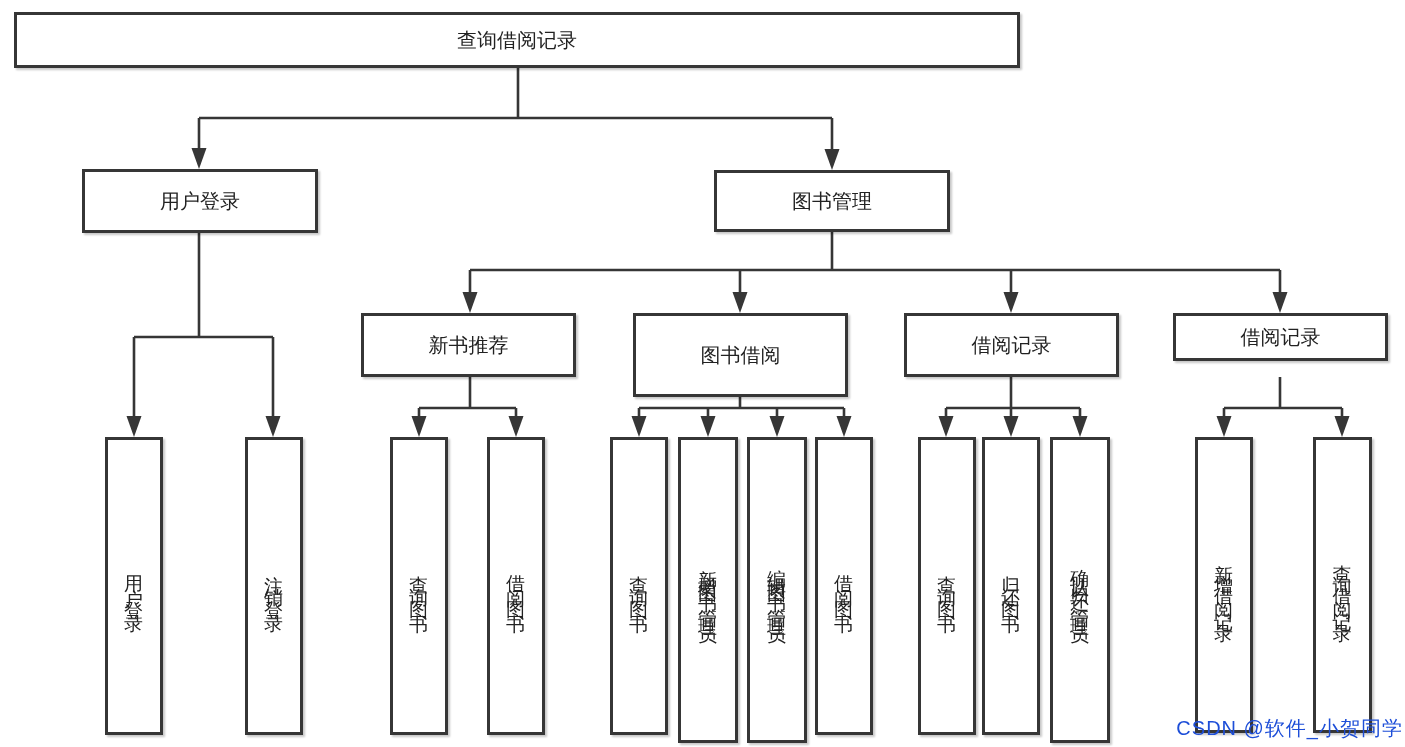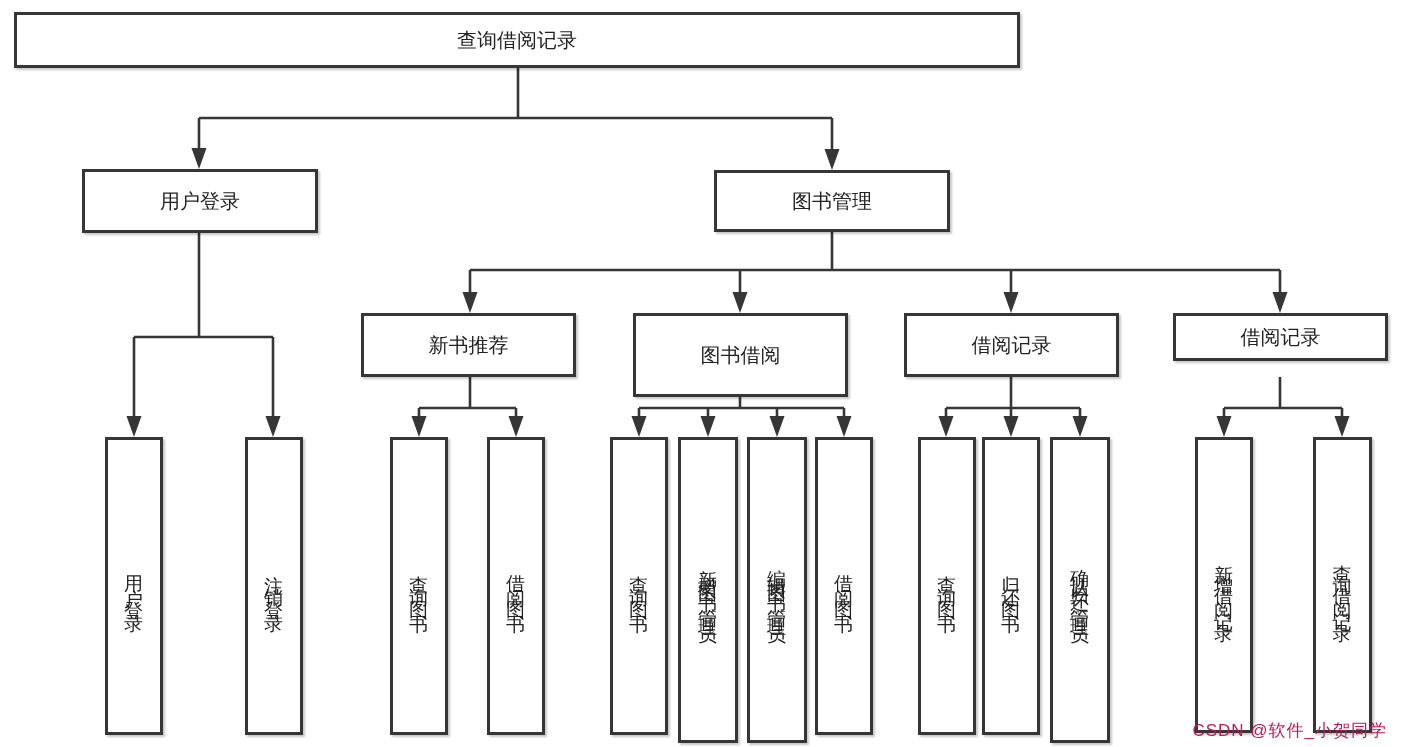--- a/index.html
+++ b/index.html
@@ -17,22 +17,22 @@
   .leaf{top:437px;width:58px;height:298px;}
   .vlabel{
     writing-mode:vertical-rl;text-orientation:mixed;
     font-size:19px;color:#222222;line-height:1;
   }
   .v4{letter-spacing:13px;}
   .v6{letter-spacing:12px;}
   .v10{letter-spacing:8px;}
   .hlabel{font-size:20px;color:#222222;}
   .watermark{
-    position:absolute;right:18px;bottom:5px;z-index:6;
-    font-size:17px;color:#be185d;letter-spacing:1px;
+    position:absolute;right:2px;bottom:5px;z-index:6;
+    font-size:20px;color:#1d4ed8;letter-spacing:1px;
   }
 </style>
 </head>
 <body>
 
 <div class="canvas">
 
   <svg class="wires" viewBox="0 0 1405 747">
     <path fill="none" stroke="#363636" stroke-width="2.6" d="M518 68 V118 M199 118 H832
          M199 118 V150 M832 118 V151

